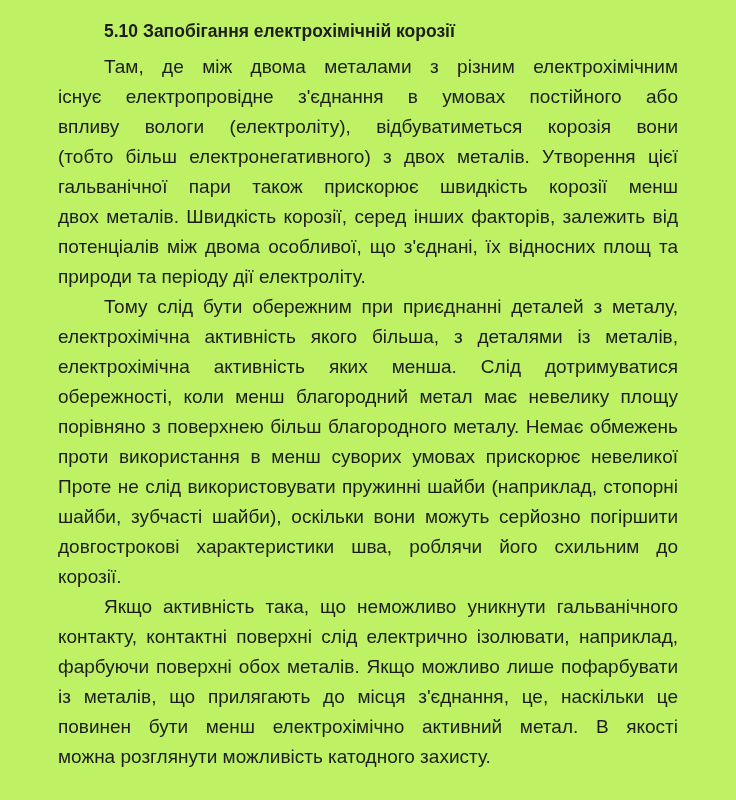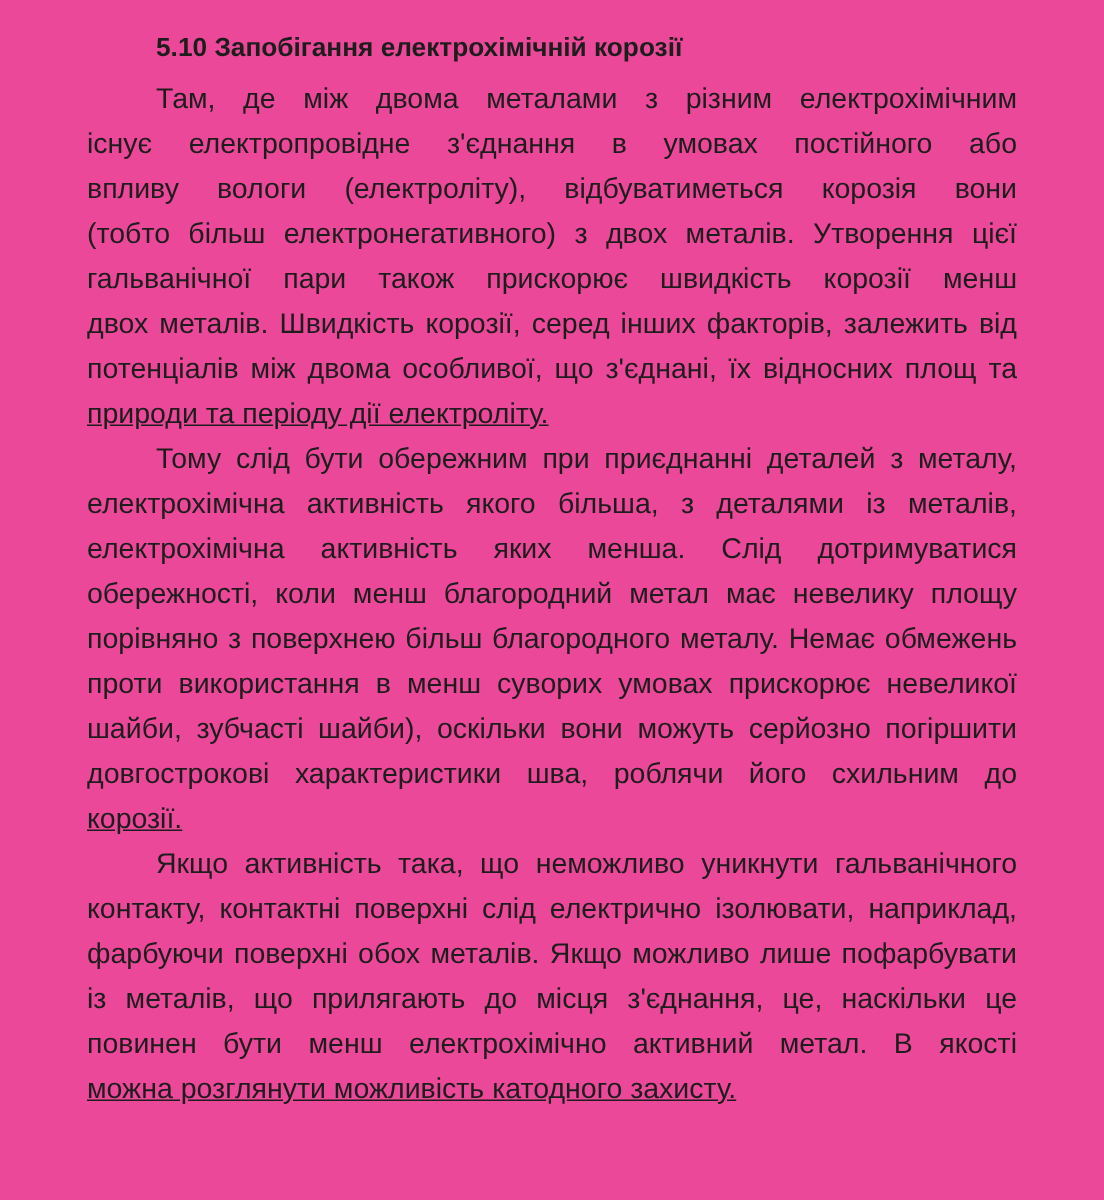--- a/index.html
+++ b/index.html
@@ -4,21 +4,21 @@
 <style>
   html, body {
     margin: 0;
     padding: 0;
     background: #ffffff;
   }
   .doc {
     position: relative;
     width: 736px;
     height: 800px;
-    background: #ec4899;
+    background: #bef264;
     overflow: hidden;
     box-sizing: border-box;
     padding: 16px 58px 0 58px;
     font-family: "Liberation Sans", "DejaVu Sans", sans-serif;
     color: #1d1d1d;
     -webkit-font-smoothing: antialiased;
   }
   .heading {
     font-size: 17.5px;
     font-weight: bold;
@@ -39,21 +39,20 @@
     overflow: hidden;
     text-align: justify;
     text-align-last: justify;
     -moz-text-align-last: justify;
   }
   .line.indent {
     padding-left: 46px;
   }
   .line.para-end {
     text-align-last: left;
-    text-decoration: underline;
     -moz-text-align-last: left;
   }
 </style>
 </head>
 <body>
 
 <div class="doc">
   <div class="heading">5.10 Запобігання електрохімічній корозії</div>
   <div id="doc-body">
       <div class="para">
@@ -66,20 +65,21 @@
         <div class="line">потенціалів між двома особливої, що з'єднані, їх відносних площ та</div>
         <div class="line para-end">природи та періоду дії електроліту.</div>
       </div>
       <div class="para">
         <div class="line indent">Тому слід бути обережним при приєднанні деталей з металу,</div>
         <div class="line">електрохімічна активність якого більша, з деталями із металів,</div>
         <div class="line">електрохімічна активність яких менша. Слід дотримуватися особливої</div>
         <div class="line">обережності, коли менш благородний метал має невелику площу поверхні</div>
         <div class="line">порівняно з поверхнею більш благородного металу. Немає обмежень</div>
         <div class="line">проти використання в менш суворих умовах прискорює невеликої площі з</div>
+        <div class="line">Проте не слід використовувати пружинні шайби (наприклад, стопорні</div>
         <div class="line">шайби, зубчасті шайби), оскільки вони можуть серйозно погіршити</div>
         <div class="line">довгострокові характеристики шва, роблячи його схильним до щілинної</div>
         <div class="line para-end">корозії.</div>
       </div>
       <div class="para">
         <div class="line indent">Якщо активність така, що неможливо уникнути гальванічного</div>
         <div class="line">контакту, контактні поверхні слід електрично ізолювати, наприклад,</div>
         <div class="line">фарбуючи поверхні обох металів. Якщо можливо лише пофарбувати один</div>
         <div class="line">із металів, що прилягають до місця з'єднання, це, наскільки це можливо,</div>
         <div class="line">повинен бути менш електрохімічно активний метал. В якості альтернативи</div>

